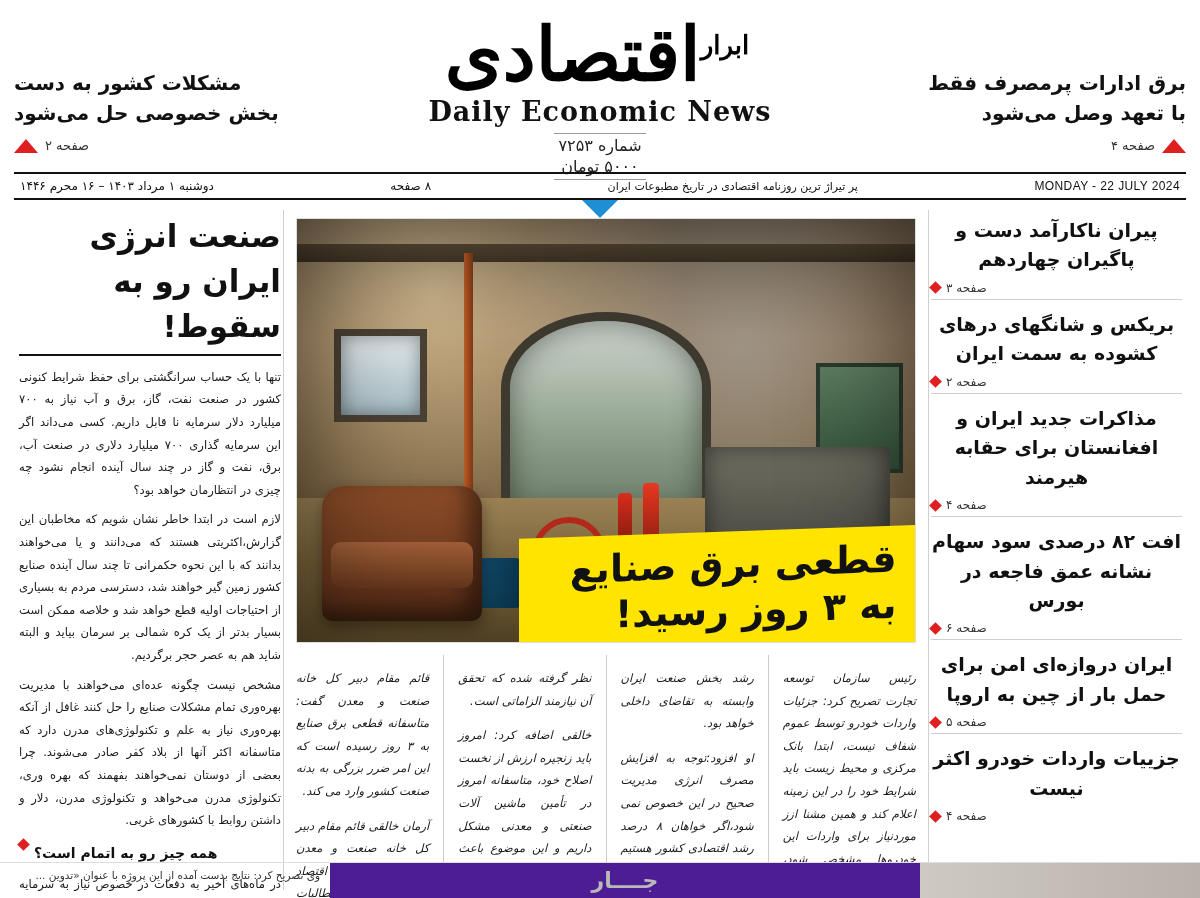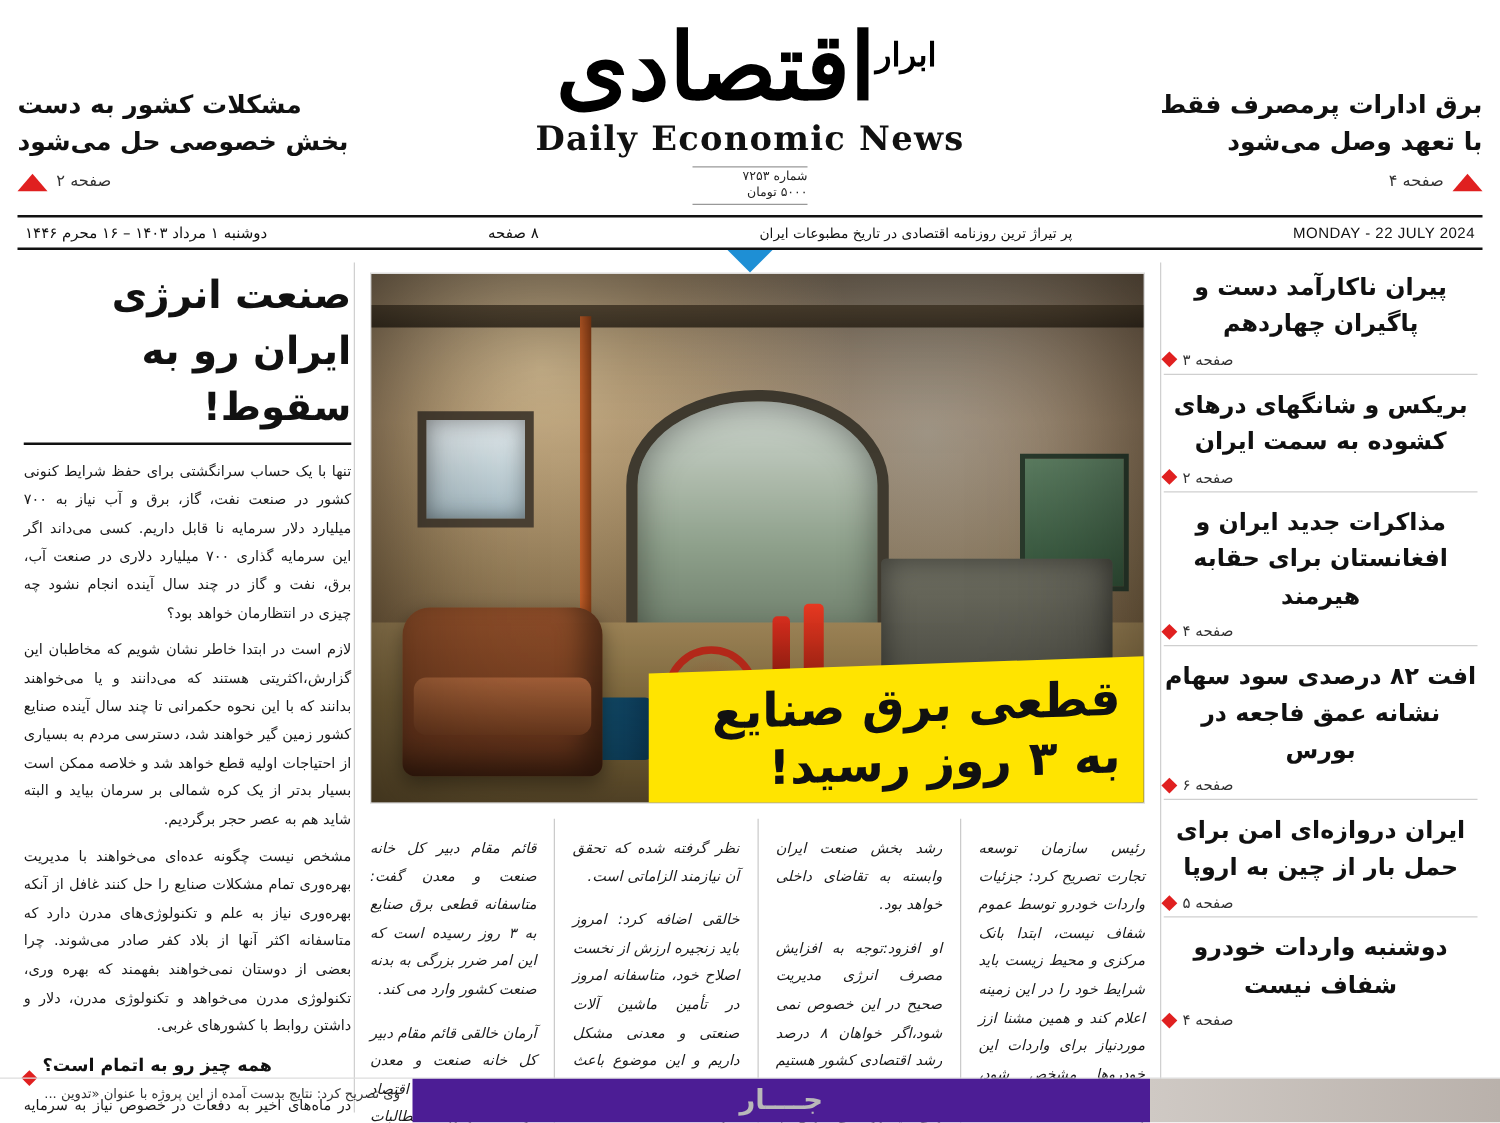--- a/index.html
+++ b/index.html
@@ -76,22 +76,22 @@
     font-family: "DejaVu Serif", "Liberation Serif", serif;
     font-size: 27px;
     font-weight: bold;
     letter-spacing: 1px;
     color: #111;
     margin-top: 2px;
   }
   .issue-badge {
     margin: 6px auto 0 auto;
     width: 92px;
-    text-align: right;
-    font-size: 10px;
+    text-align: center;
+    font-size: 16px;
     color: #222;
     line-height: 1.35;
     border-top: 1px solid #999;
     border-bottom: 1px solid #999;
     padding: 1px 0;
   }
 
   
   .infobar {
     display: flex;
@@ -290,21 +290,21 @@
     margin-bottom: 10px;
   }
   .lead-body {
     font-size: 11.6px;
     line-height: 1.95;
     text-align: justify;
     color: #1a1a1a;
   }
   .lead-body p { margin: 0 0 7px 0; }
   .sub-head {
-    display: flex; align-items: flex-end; justify-content: flex-end;
+    display: flex; align-items: flex-start; justify-content: flex-end;
     gap: 6px;
     font-size: 14px; font-weight: bold; color: #111;
     margin: 8px 0 6px 0;
   }
 
   
   .bottom-strip {
     position: absolute;
     left: 0; right: 0; bottom: 0;
     height: 36px;
@@ -423,21 +423,21 @@
       <div class="hl-item">
         <div class="hl-title">ایران دروازه‌ای امن برای حمل بار از چین به اروپا</div>
         <div class="hl-ref">
           <span>صفحه ۵</span>
           <span class="diamond"></span>
         </div>
         <div class="hl-sep"></div>
       </div>
 
       <div class="hl-item">
-        <div class="hl-title">دوشنبه واردات خودرو شفاف نیست</div>
+        <div class="hl-title">جزییات واردات خودرو اکثر نیست</div>
         <div class="hl-ref">
           <span>صفحه ۴</span>
           <span class="diamond"></span>
         </div>
       </div>
     </div>
 
     <div class="vert-rule"></div>
 
     <div class="col-center">

